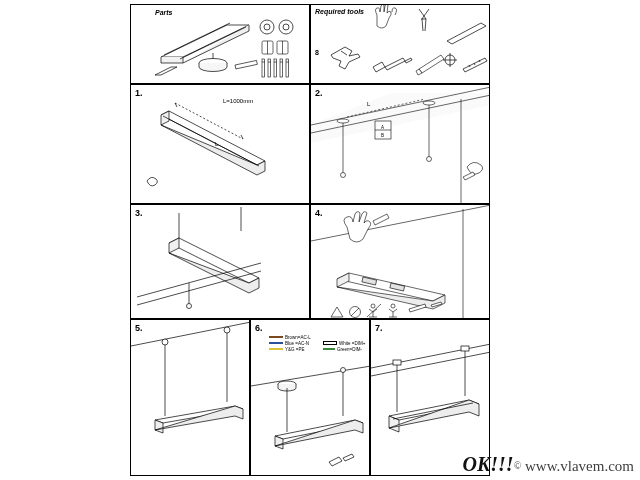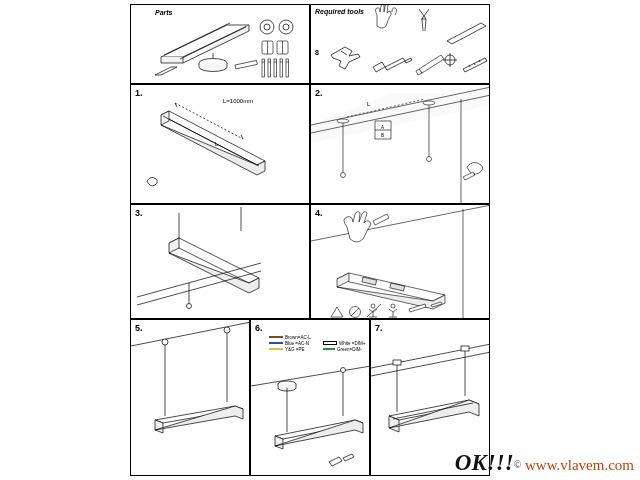--- a/index.html
+++ b/index.html
@@ -58,28 +58,28 @@
     right: 6px;
     bottom: 4px;
     font-size: 15px;
     color: #444;
     font-family: "Liberation Serif", serif;
   }
   .wm .ok {
     font-weight: bold;
     font-style: italic;
     color: #111;
-    font-size: 23px;
+    font-size: 20px;
   }
   .wm .c {
     font-size: 10px;
     vertical-align: 2px;
   }
   .wm .url {
-    color: #c2410c;
+    color: #404040;
   }
 </style>
 </head>
 <body>
 
 <div id="sheet">
 
   <div class="panel" style="left:0; top:0; width:180px; height:80px;">
     <div class="lbl" style="left:24px; top:4px;">Parts</div>
     <svg width="180" height="80" viewBox="0 0 180 80">

